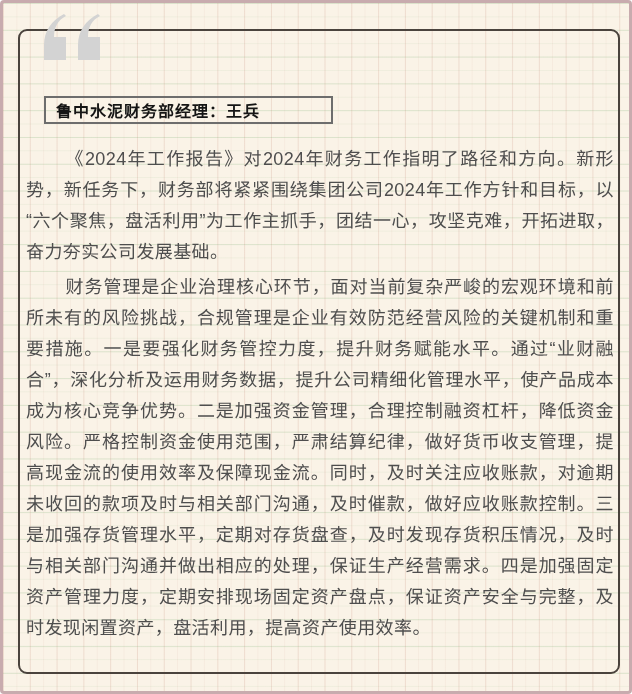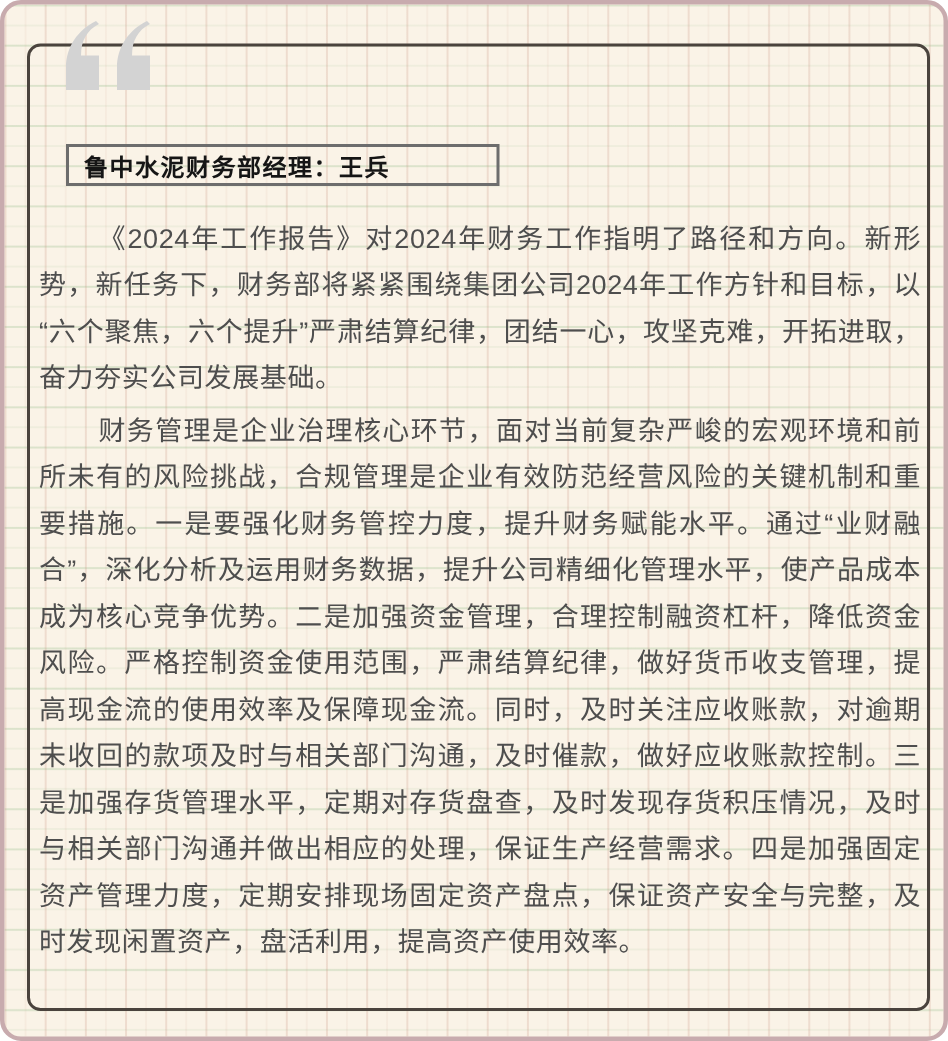--- a/index.html
+++ b/index.html
@@ -7,21 +7,21 @@
     padding: 0;
     background: #ffffff;
     font-family: "Liberation Sans", sans-serif;
   }
   .page {
     position: relative;
     width: 632px;
     height: 694px;
     box-sizing: border-box;
     border: 3px solid #c8abae;
-    border-radius: 14px;
+    border-radius: 4px;
     overflow: hidden;
     background-color: #faf3e7;
     
     background-image:
       linear-gradient(to right, rgba(198,140,122,0.16) 1px, transparent 1px),
       linear-gradient(to bottom, rgba(150,190,140,0.22) 1px, transparent 1px),
       linear-gradient(to right, rgba(198,140,122,0.08) 1px, transparent 1px),
       linear-gradient(to bottom, rgba(150,190,140,0.11) 1px, transparent 1px);
     background-size:
       26.8px 26.8px,
@@ -101,17 +101,17 @@
         <path d="M 55,0 C 43,6 35,17 35,31 L 35,46 L 57,46 L 57,23 L 45,23 C 45,13 49,6 57,2 Z"></path>
       </g>
     </svg>
   </div>
 
   <div class="speaker-box">
     <span class="speaker-label">鲁中水泥财务部经理：王兵</span>
   </div>
 
   <div class="article">
-    <p>《2024年工作报告》对2024年财务工作指明了路径和方向。新形势，新任务下，财务部将紧紧围绕集团公司2024年工作方针和目标，以“六个聚焦，六个提升”严肃结算纪律，团结一心，攻坚克难，开拓进取，奋力夯实公司发展基础。</p>
+    <p>《2024年工作报告》对2024年财务工作指明了路径和方向。新形势，新任务下，财务部将紧紧围绕集团公司2024年工作方针和目标，以“六个聚焦，盘活利用”为工作主抓手，团结一心，攻坚克难，开拓进取，奋力夯实公司发展基础。</p>
     <p>财务管理是企业治理核心环节，面对当前复杂严峻的宏观环境和前所未有的风险挑战，合规管理是企业有效防范经营风险的关键机制和重要措施。一是要强化财务管控力度，提升财务赋能水平。通过“业财融合”，深化分析及运用财务数据，提升公司精细化管理水平，使产品成本成为核心竞争优势。二是加强资金管理，合理控制融资杠杆，降低资金风险。严格控制资金使用范围，严肃结算纪律，做好货币收支管理，提高现金流的使用效率及保障现金流。同时，及时关注应收账款，对逾期未收回的款项及时与相关部门沟通，及时催款，做好应收账款控制。三是加强存货管理水平，定期对存货盘查，及时发现存货积压情况，及时与相关部门沟通并做出相应的处理，保证生产经营需求。四是加强固定资产管理力度，定期安排现场固定资产盘点，保证资产安全与完整，及时发现闲置资产，盘活利用，提高资产使用效率。</p>
   </div>
 
 </div>
 
 </body></html>

